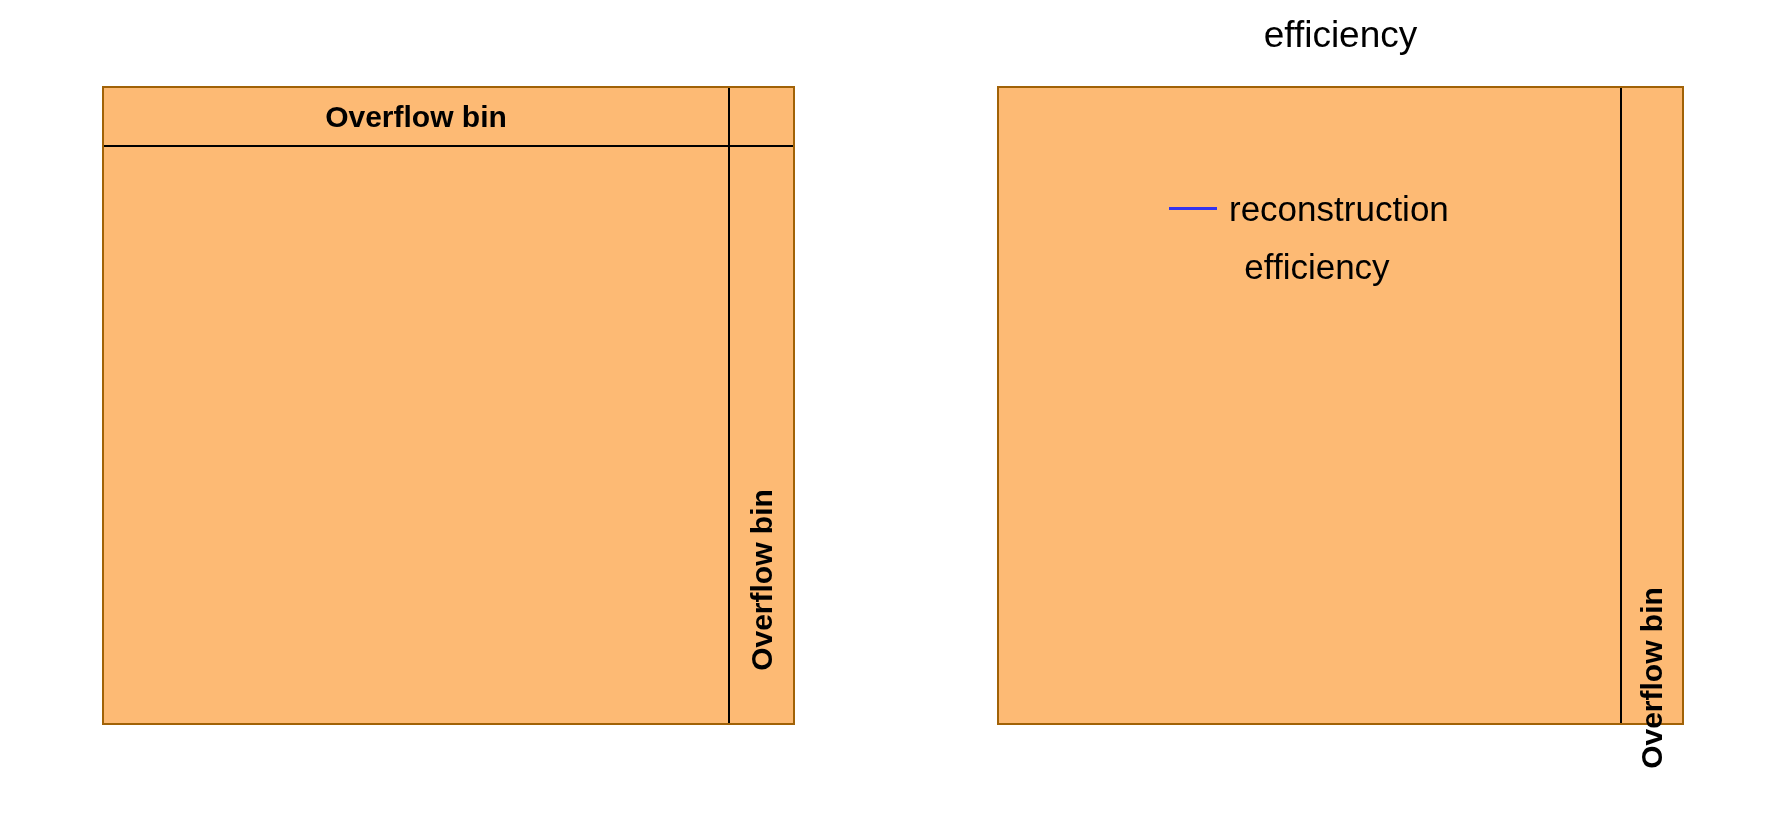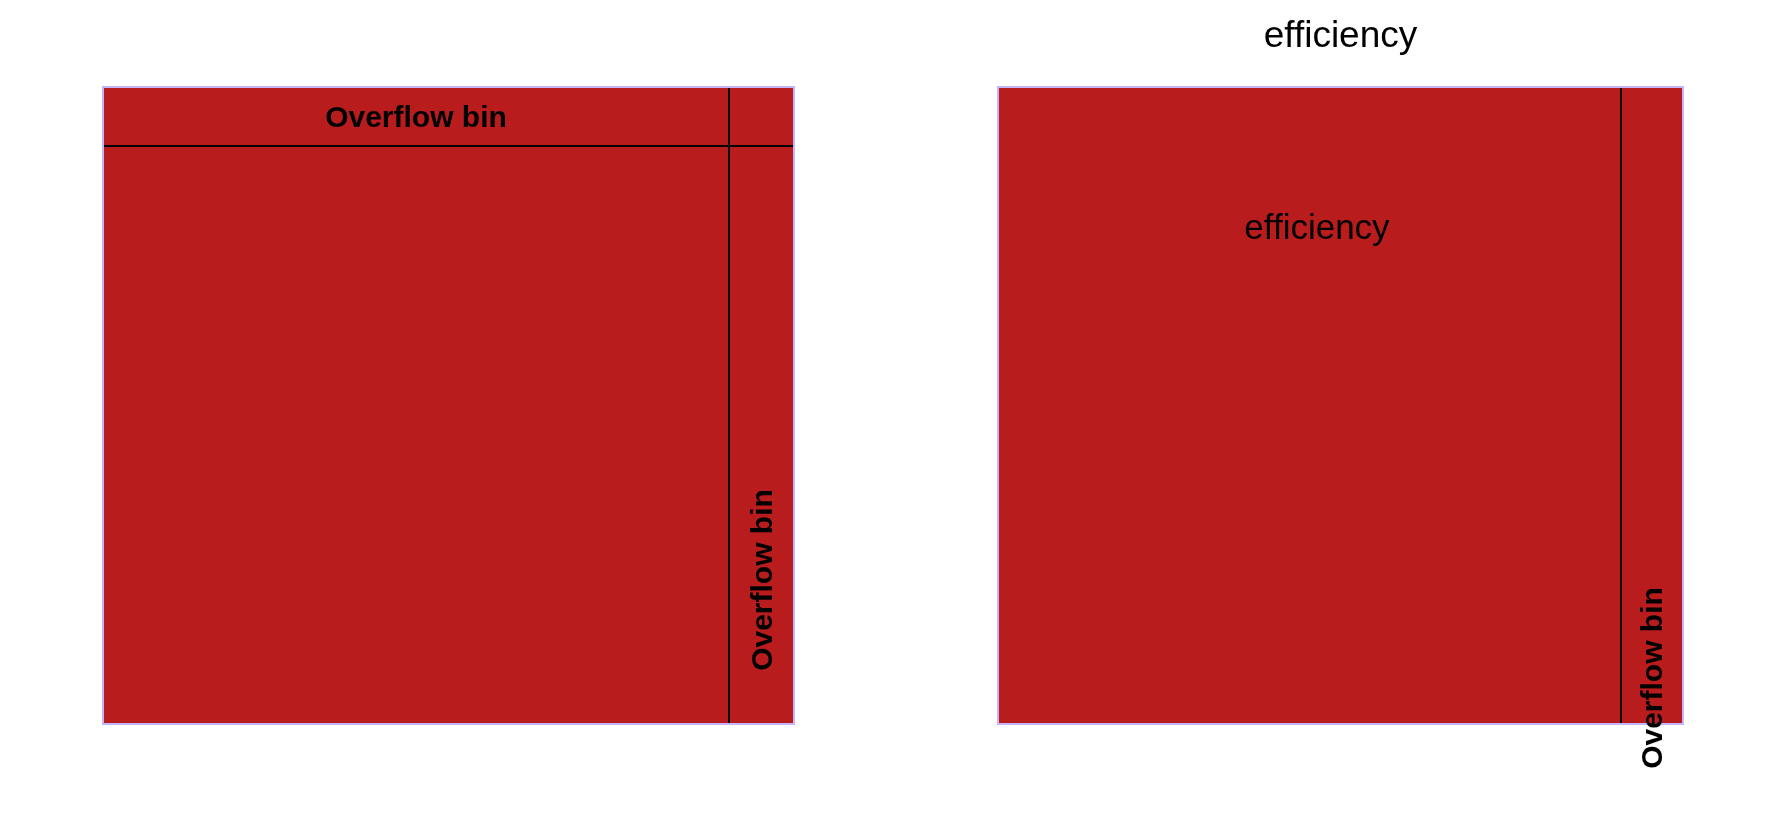--- a/index.html
+++ b/index.html
@@ -33,22 +33,22 @@
     color: #000000;
     white-space: nowrap;
   }
   #title-left  { left: 102px; top: 16px;  width: 693px; }
   #title-right { left: 997px; top: 16px;  width: 687px; }
 
   
   .panel {
     position: absolute;
     box-sizing: border-box;
-    border: 2px solid #c4b5fd;
-    background: #b91c1c;
+    border: 2px solid #a16207;
+    background: #fdba74;
   }
   #panel-left  { left: 102px; top: 86px; width: 693px; height: 639px; }
   #panel-right { left: 997px; top: 86px; width: 687px; height: 639px; }
 
   
   .divider-v {
     position: absolute;
     top: 0;
     bottom: 0;
     width: 2px;
@@ -156,20 +156,24 @@
     <div class="overflow-col">
       <div class="overflow-label">Overflow bin</div>
     </div>
   </div>
 
   <div class="panel-title" id="title-right">efficiency</div>
 
   <div class="panel" id="panel-right">
 
     <div class="legend">
+      <div class="legend-row">
+        <span class="legend-line"></span>
+        <span class="legend-text">reconstruction</span>
+      </div>
       <div class="legend-text-2">efficiency</div>
     </div>
 
     <div class="divider-v"></div>
 
     <div class="overflow-col">
       <div class="overflow-label">Overflow bin</div>
     </div>
   </div>
 

